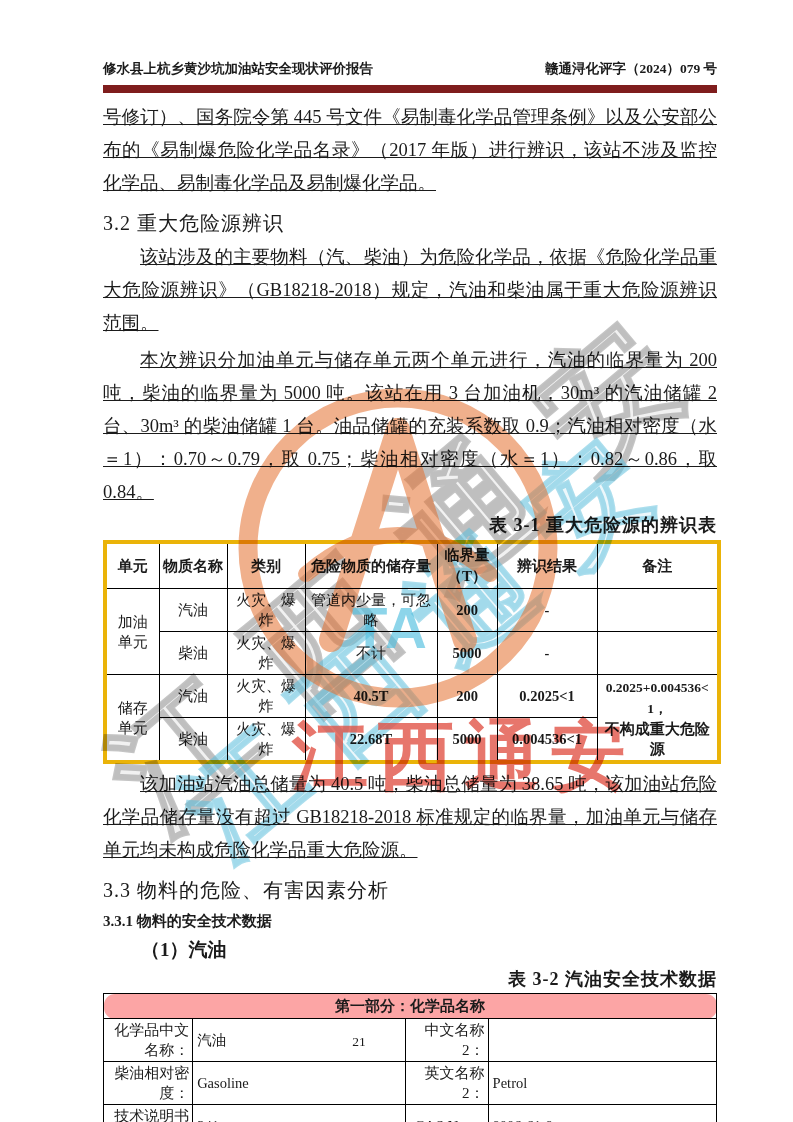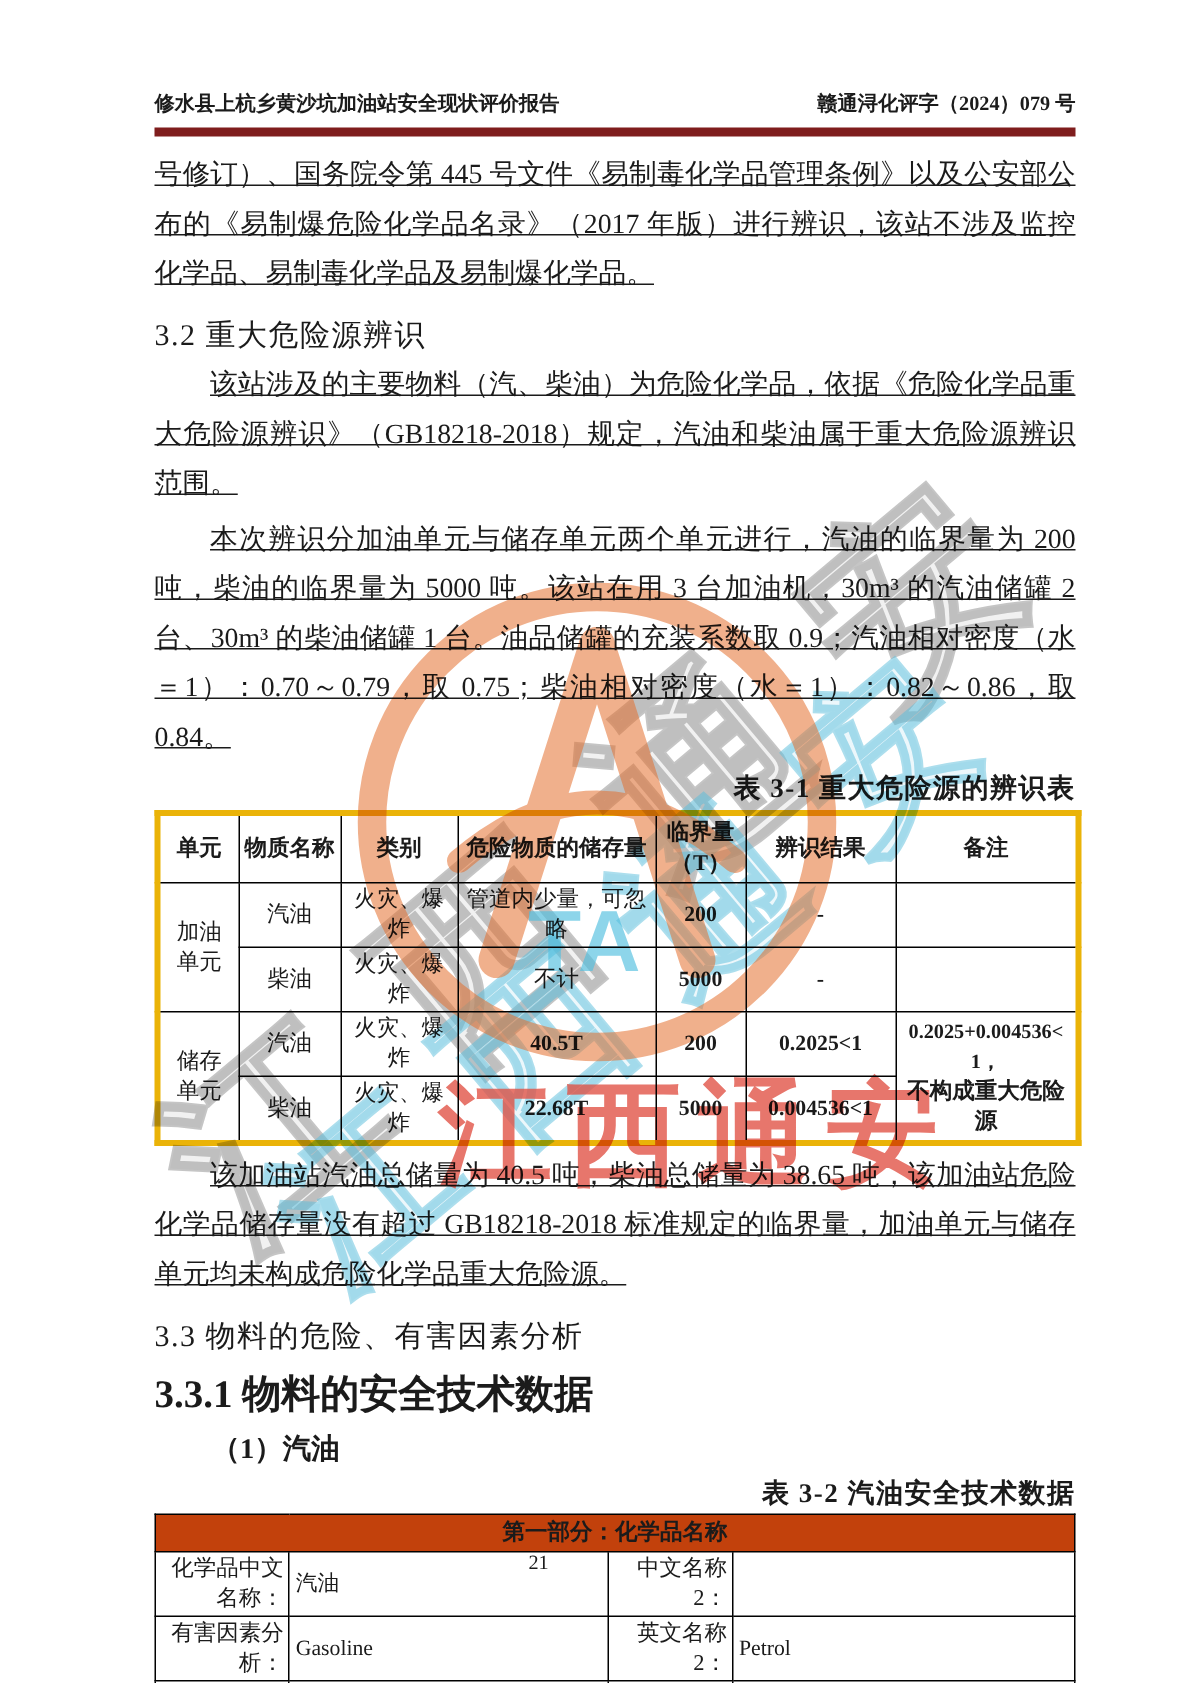--- a/index.html
+++ b/index.html
@@ -5,43 +5,43 @@
   html,body{margin:0;padding:0;background:#ffffff;}
   .page{
     position:relative;width:793px;height:1122px;background:#ffffff;overflow:hidden;
     font-family:"Liberation Serif","DejaVu Serif",serif;color:#1b1b1b;
   }
   
   .hdr{
     position:absolute;left:103px;top:60px;width:614px;
     display:flex;justify-content:space-between;align-items:flex-end;
     font-size:13.5px;font-weight:bold;padding-bottom:7px;
-    border-bottom:6px solid #7f1d1d;
+    border-bottom:8px solid #7f1d1d;
   }
   
   .content{position:absolute;left:103px;top:97px;width:614px;z-index:1;}
   .para{font-size:18.5px;line-height:33px;text-align:justify;margin:4px 0 0 0;text-decoration:underline;}
   .para.indent{text-indent:2em;}
   .h-sec{font-size:20px;font-weight:normal;margin:10px 0 4px 0;letter-spacing:1px;}
-  .h-sub{font-size:26px;font-weight:bold;margin:8px 0 4px 0;}
+  .h-sub{font-size:15px;font-weight:bold;margin:8px 0 4px 0;}
   .h-item{font-size:19px;font-weight:bold;margin:6px 0 2px 0;padding-left:2em;}
   .tcaption{font-size:18px;font-weight:bold;text-align:right;margin:4px 0 3px 0;letter-spacing:1px;}
   
   table{border-collapse:collapse;width:614px;table-layout:fixed;}
   td{border:1px solid #000;text-align:center;vertical-align:middle;padding:1px 2px;
      font-size:15px;line-height:20px;overflow:hidden;word-break:break-all;}
   .t1{border:4px solid #eab308;}
   .t1 .th-row td{font-weight:bold;height:42px;line-height:21px;}
   .t1 td{height:22px;}
   .num{font-weight:bold;font-size:14.5px;}
   .remark-l1{font-weight:bold;font-size:13.5px;}
   .remark-l2{font-weight:bold;font-size:15px;}
   
   .t2{border:1px solid #000;margin-top:-1px;}
-  .t2 .sec td{background:#c2410c;font-weight:bold;height:22px;}
+  .t2 .sec td{background:#fca5a5;font-weight:bold;height:22px;border-radius:11px;}
   .t2 td{height:21px;}
   .t2 .lab{text-align:right;padding-right:3px;}
   .t2 .val{text-align:left;padding-left:4px;font-size:14.5px;}
   
   .footer{position:absolute;left:0;top:1034px;width:718px;text-align:center;font-size:13.5px;}
   
   .wm{position:absolute;inset:0;z-index:5;pointer-events:none;mix-blend-mode:multiply;}
   .wm-diag{
     position:absolute;font-weight:bold;white-space:nowrap;
     color:rgba(170,170,170,0.16);
@@ -171,21 +171,21 @@
           <tr class="sec">
         <td colspan="4">第一部分：化学品名称</td>
       </tr>
       <tr>
         <td class="lab">化学品中文名称：</td>
         <td class="val">汽油</td>
         <td class="lab">中文名称 2：</td>
         <td class="val"></td>
       </tr>
       <tr>
-        <td class="lab">有害因素分析：</td>
+        <td class="lab">柴油相对密度：</td>
         <td class="val">Gasoline</td>
         <td class="lab">英文名称 2：</td>
         <td class="val">Petrol</td>
       </tr>
       <tr>
         <td class="lab">技术说明书编码：</td>
         <td class="val">341</td>
         <td class="lab">CAS No.：</td>
         <td class="val">8006-61-9</td>
       </tr>

